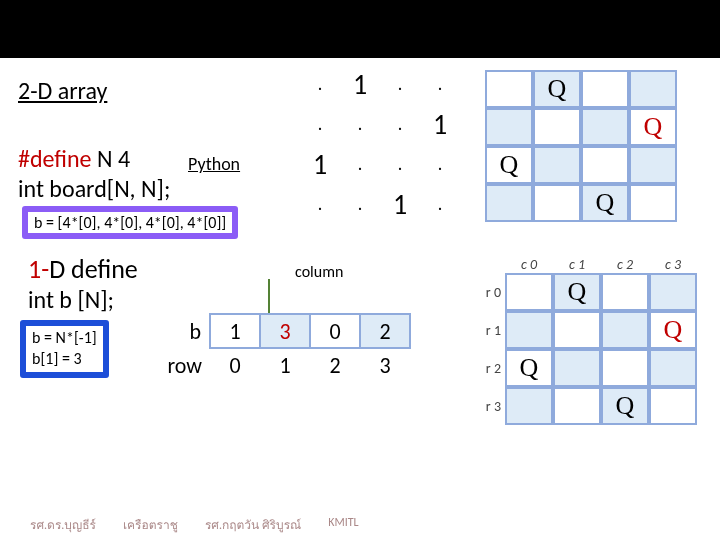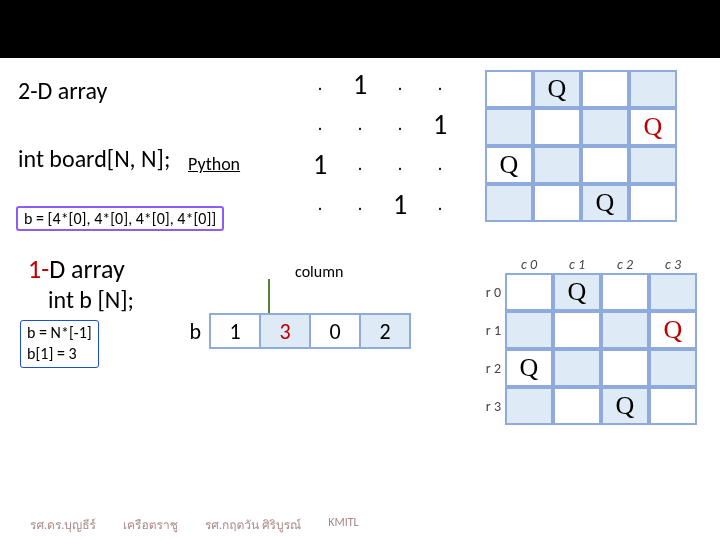--- a/index.html
+++ b/index.html
@@ -1,43 +1,43 @@
 <!DOCTYPE html>
 <html><head>
 <meta charset="utf-8">
 <style>
   * { box-sizing: border-box; margin: 0; padding: 0; }
   body { width: 720px; height: 540px; font-family: "Calibri", Arial, sans-serif; background: #fff; position: relative; overflow: hidden; }
   .topbar { background: #000; height: 58px; width: 100%; }
   .content { position: relative; width: 100%; height: 482px; }
 
-  .h2d { position: absolute; left: 18px; top: 18px; font-size: 24px; }
+  .h2d { position: absolute; left: 18px; top: 18px; font-size: 24px; text-decoration: underline; }
   .defblock { position: absolute; left: 18px; top: 86px; font-size: 24px; line-height: 1.25; }
   .defblock .red { color: #c00000; }
   .pylabel { position: absolute; left: 188px; top: 95px; font-size: 18px; color: #000; text-decoration: underline; }
-  .b2d { position: absolute; left: 16px; top: 148px; font-size: 16px; background:#fff; border:2px solid #8b5cf6; border-radius:3px; padding:1px 6px; }
+  .b2d { position: absolute; left: 22px; top: 148px; font-size: 16px; background:#fff; border:6px solid #8b5cf6; border-radius:3px; padding:1px 6px; }
 
   
   .dotmat { position: absolute; left: 300px; top: 6px; border-collapse: collapse; }
   .dotmat td { width: 40px; height: 40px; text-align: center; font-size: 28px; color:#000; }
   .dotmat td.dot { font-size:18px; }
 
   
   .qboard1 { position: absolute; left: 485px; top: 12px; }
   .qgrid { display: grid; grid-template-columns: repeat(4, 48px); grid-template-rows: repeat(4, 38px); }
   .qgrid .cell { border: 2px solid #8faadc; display:flex; align-items:center; justify-content:center; font-size:26px; font-family: "Times New Roman", serif; }
   
   .shade { background: #deebf7; }
   .qred { color:#c00000; }
 
   
   .h1d { position:absolute; left:28px; top:195px; font-size:26px; }
   .h1d .red { color:#c00000; }
-  .intb { position:absolute; left:28px; top:227px; font-size:24px;margin-left:20px; }
-  .bcode { position:absolute; left:20px; top:262px; font-size:16px; background:#fff; border:1px solid #1d4ed8; border-radius:3px; padding:2px 6px; line-height:1.3; }
+  .intb { position:absolute; left:28px; top:227px; font-size:24px; }
+  .bcode { position:absolute; left:20px; top:262px; font-size:16px; background:#fff; border:6px solid #1d4ed8; border-radius:3px; padding:2px 6px; line-height:1.3; }
 
   
   .colword { position:absolute; left:295px; top:204px; font-size:16px; }
   .arrowline { position:absolute; left:268px; top:221px; width:2px; height:40px; background:#548235; }
   .arrowhead { position:absolute; left:262px; top:258px; width:0; height:0; border-left:6px solid transparent; border-right:6px solid transparent; border-top:10px solid #548235; }
 
   
   .btab { position:absolute; left:155px; top:255px; border-collapse:collapse; }
   .btab td, .btab th { width:50px; height:34px; text-align:center; font-size:22px; }
   .btab .lab { font-size:22px; text-align:right; padding-right:8px; width:55px; }
@@ -60,20 +60,21 @@
 </style>
 </head>
 <body>
 
 <div class="topbar"></div>
 <div class="content">
 
   <div class="h2d">2-D array</div>
 
   <div class="defblock">
+    <div><span class="red">#define</span><span>  N  4</span></div>
     <div>int board[N, N];</div>
   </div>
   <div class="pylabel">Python</div>
   <div class="b2d">b = [4*[0], 4*[0], 4*[0], 4*[0]]</div>
 
   <table class="dotmat">
     <tbody>
         <tr>
           <td class="dot">.</td>
           <td>1</td>
@@ -116,41 +117,48 @@
       <div class="cell"></div>
       <div class="cell shade"></div>
       <div class="cell shade"></div>
       <div class="cell"></div>
       <div class="cell shade">Q</div>
       <div class="cell"></div>
     </div>
   </div>
 
   <div class="h1d">
-    <span class="red">1-</span><span>D array</span>
+    <span class="red">1-</span><span>D define</span>
   </div>
   <div class="intb">int b [N];</div>
   <div class="bcode">
     <div>b = N*[-1]</div>
     <div>b[1] = 3</div>
   </div>
 
   <div class="colword">column</div>
   <div class="arrowline"></div>
   <div class="arrowhead"></div>
 
   <table class="btab">
     <tbody>
         <tr>
       <td class="lab">b</td>
       <td class="val">1</td>
       <td class="val shade r3">3</td>
       <td class="val">0</td>
       <td class="val shade">2</td>
     </tr>
+    <tr>
+      <td class="lab">row</td>
+      <td>0</td>
+      <td>1</td>
+      <td>2</td>
+      <td>3</td>
+    </tr>
   </tbody>
     </table>
 
   <div class="qboard2">
     <div class="collabels">
       <span></span>
       <span>c 0</span>
       <span>c 1</span>
       <span>c 2</span>
       <span>c 3</span>

